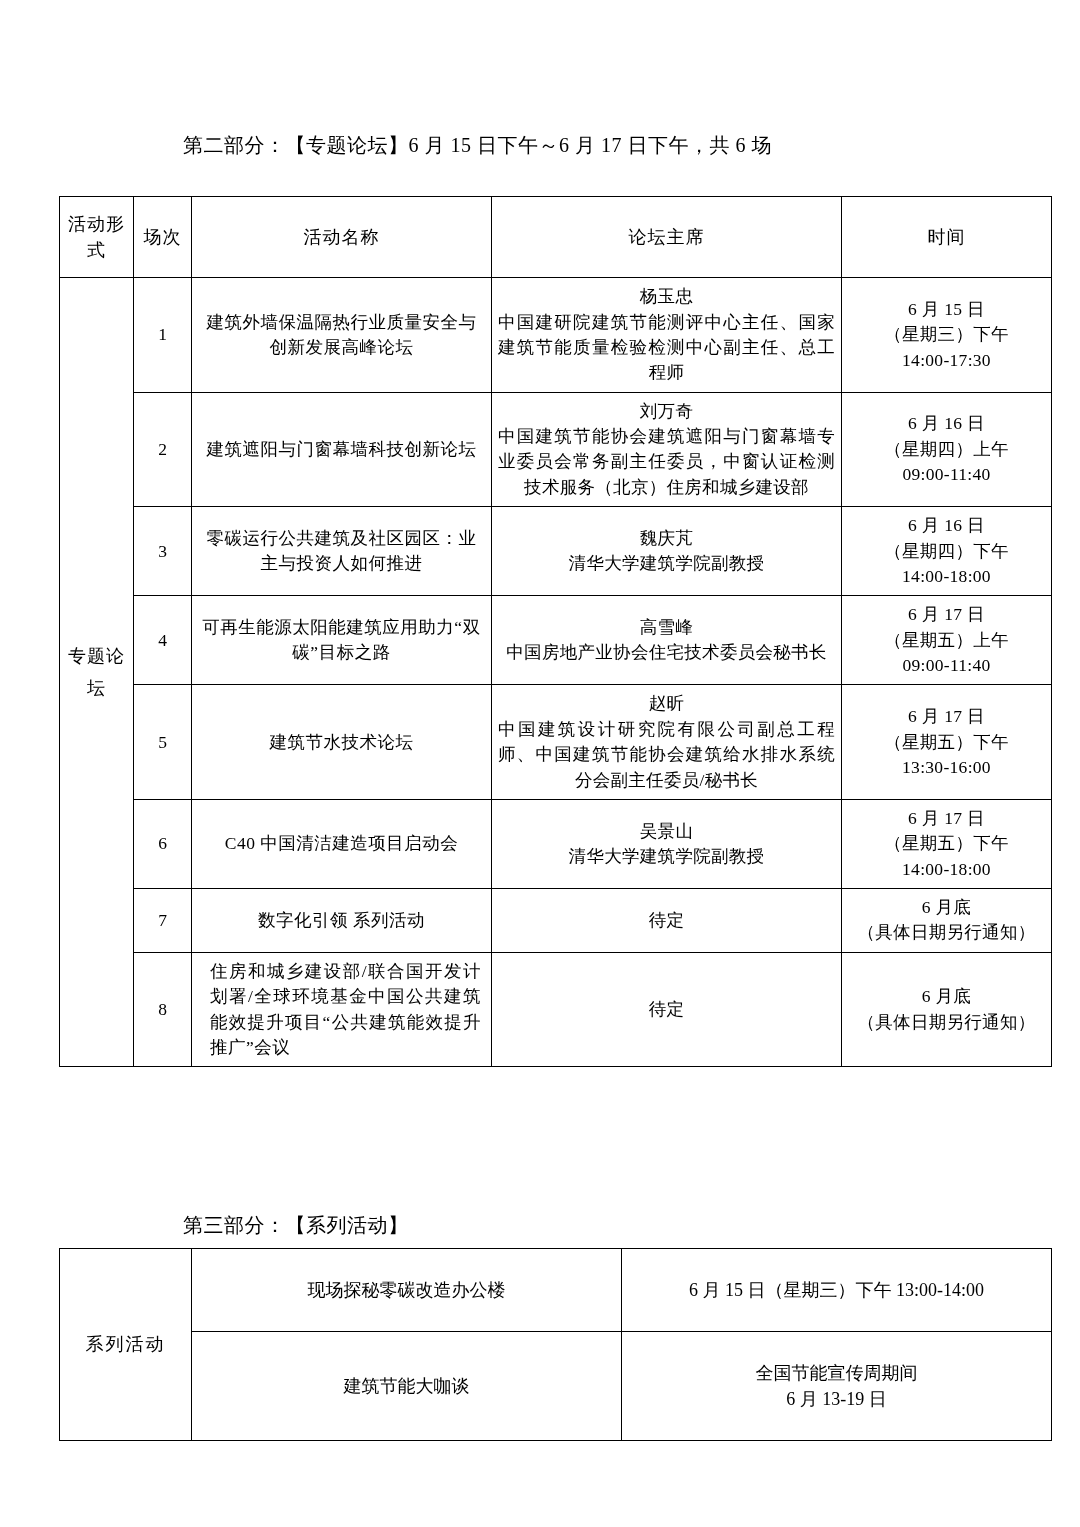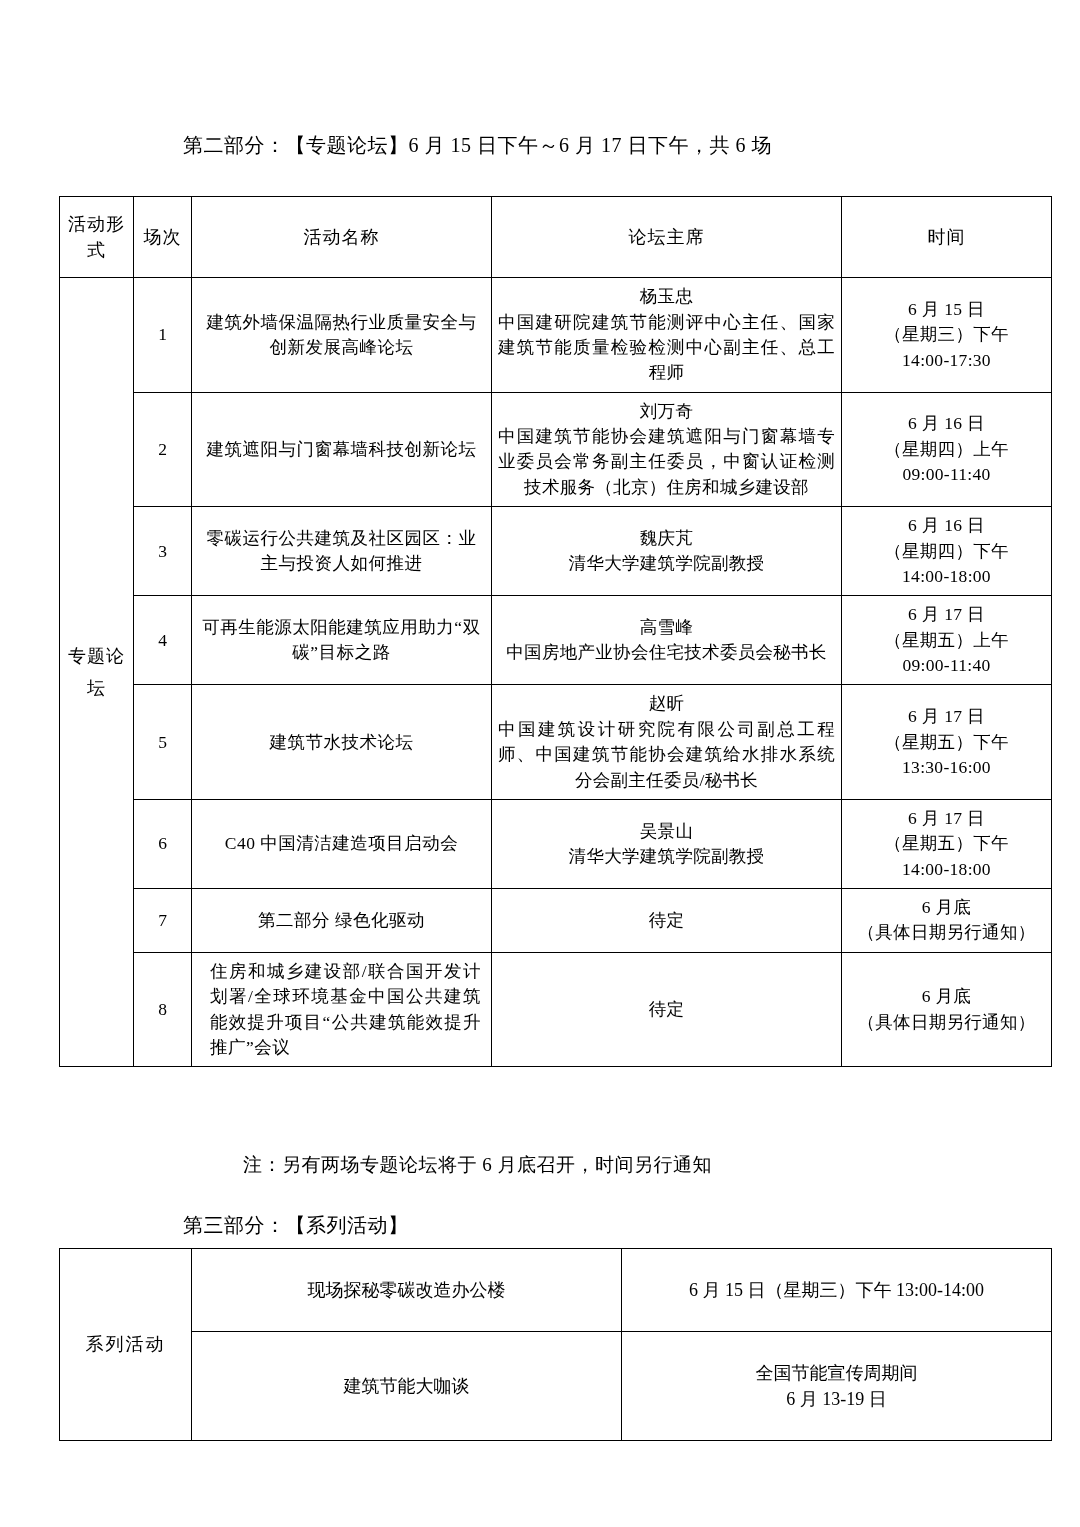--- a/index.html
+++ b/index.html
@@ -224,21 +224,21 @@
           <span class="title">清华大学建筑学院副教授</span>
         </td>
         <td class="cell-time">
           <span>6 月 17 日</span>
           <span>（星期五）下午</span>
           <span>14:00-18:00</span>
         </td>
       </tr>
       <tr>
         <td>7</td>
-        <td class="cell-name">第二部分 绿色化驱动</td>
+        <td class="cell-name">数字化引领 系列活动</td>
         <td class="cell-chair">
           <span class="who">待定</span>
         </td>
         <td class="cell-time">
           <span>6 月底</span>
           <span>（具体日期另行通知）</span>
         </td>
       </tr>
       <tr>
         <td>8</td>
@@ -247,21 +247,20 @@
           <span class="who">待定</span>
         </td>
         <td class="cell-time">
           <span>6 月底</span>
           <span>（具体日期另行通知）</span>
         </td>
       </tr>
     </tbody>
   </table>
 
-  <div class="note">注：另有两场专题论坛将于 6 月底召开，时间另行通知</div>
 
   <div class="heading" id="part3-heading">第三部分：【系列活动】</div>
 
   <table class="doc-table" id="series-table">
     <colgroup>
       <col class="s-label">
         <col class="s-name">
         <col class="s-time">
     </colgroup>
     <tbody>

